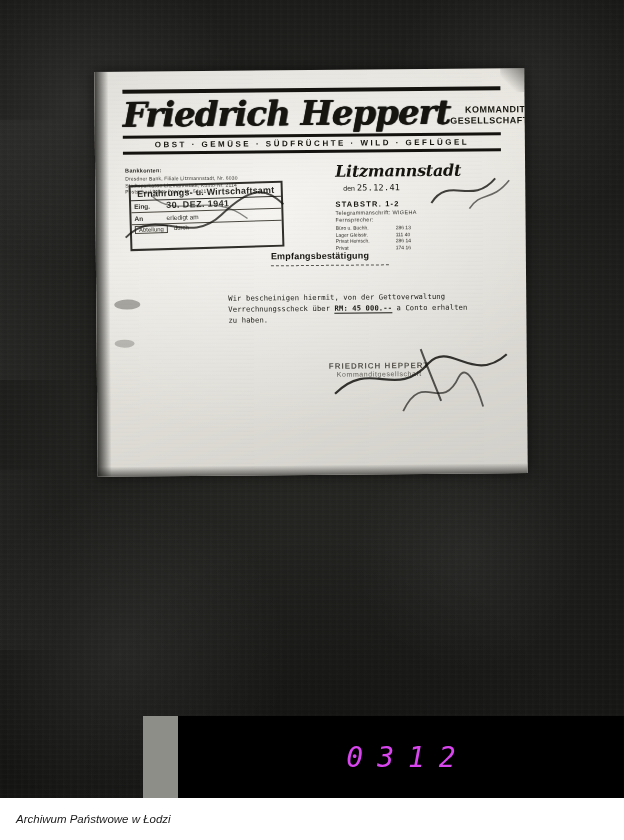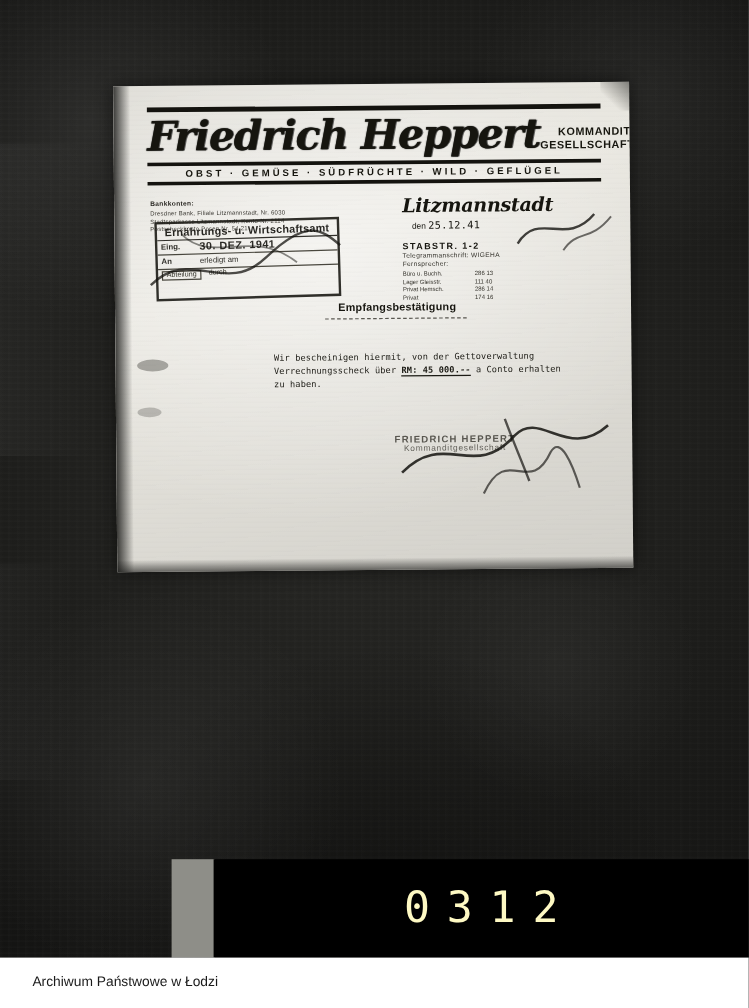--- a/index.html
+++ b/index.html
@@ -261,21 +261,21 @@
     font-size: 5px;
     line-height: 6.5px;
     color: #35332c;
   }
   .tel-grid div { display: flex; gap: 4px; }
   .tel-grid .lbl { width: 56px; }
 
   
   .subject {
     position: absolute;
-    left: 186px; top: 181px;
+    left: 175px; top: 181px;
     font-size: 9px;
     font-weight: bold;
     color: #16150f;
     letter-spacing: .2px;
   }
   .subject-rule {
     position: absolute;
     left: 175px; top: 195px;
     width: 118px;
     border-top: 1px dashed #33312a;
@@ -340,43 +340,45 @@
     position: absolute;
     left: 143px; bottom: 42px;
     width: 36px; height: 82px;
     background: #8e8e88;
   }
   .frame-num {
     position: absolute;
     left: 0; right: 0; top: 50%;
     transform: translateY(-50%);
     text-align: center;
-    color: #fef9c3;
+    color: #d946ef;
     font-family: "DejaVu Sans Mono", monospace;
-    font-size: 36px;
+    font-size: 28px;
     letter-spacing: 14px;
     text-indent: 14px;
     font-weight: normal;
+    font-style: italic;
   }
 
   
   #caption-bar {
     position: absolute;
     left: 0; bottom: 0;
     width: 624px;
     height: 42px;
     background: #ffffff;
     display: flex;
     align-items: center;
   }
   #caption-text {
-    padding-left: 27px;
+    padding-left: 16px;
     font-size: 11.5px;
     color: #1a1a1a;
     font-family: "Liberation Sans", sans-serif;
+    font-style: italic;
   }
 </style>
 </head>
 <body>
 
 <div id="scan">
 
   <div class="film-bg"></div>
   <div class="film-grain"></div>
   <div class="film-blotch"></div>

